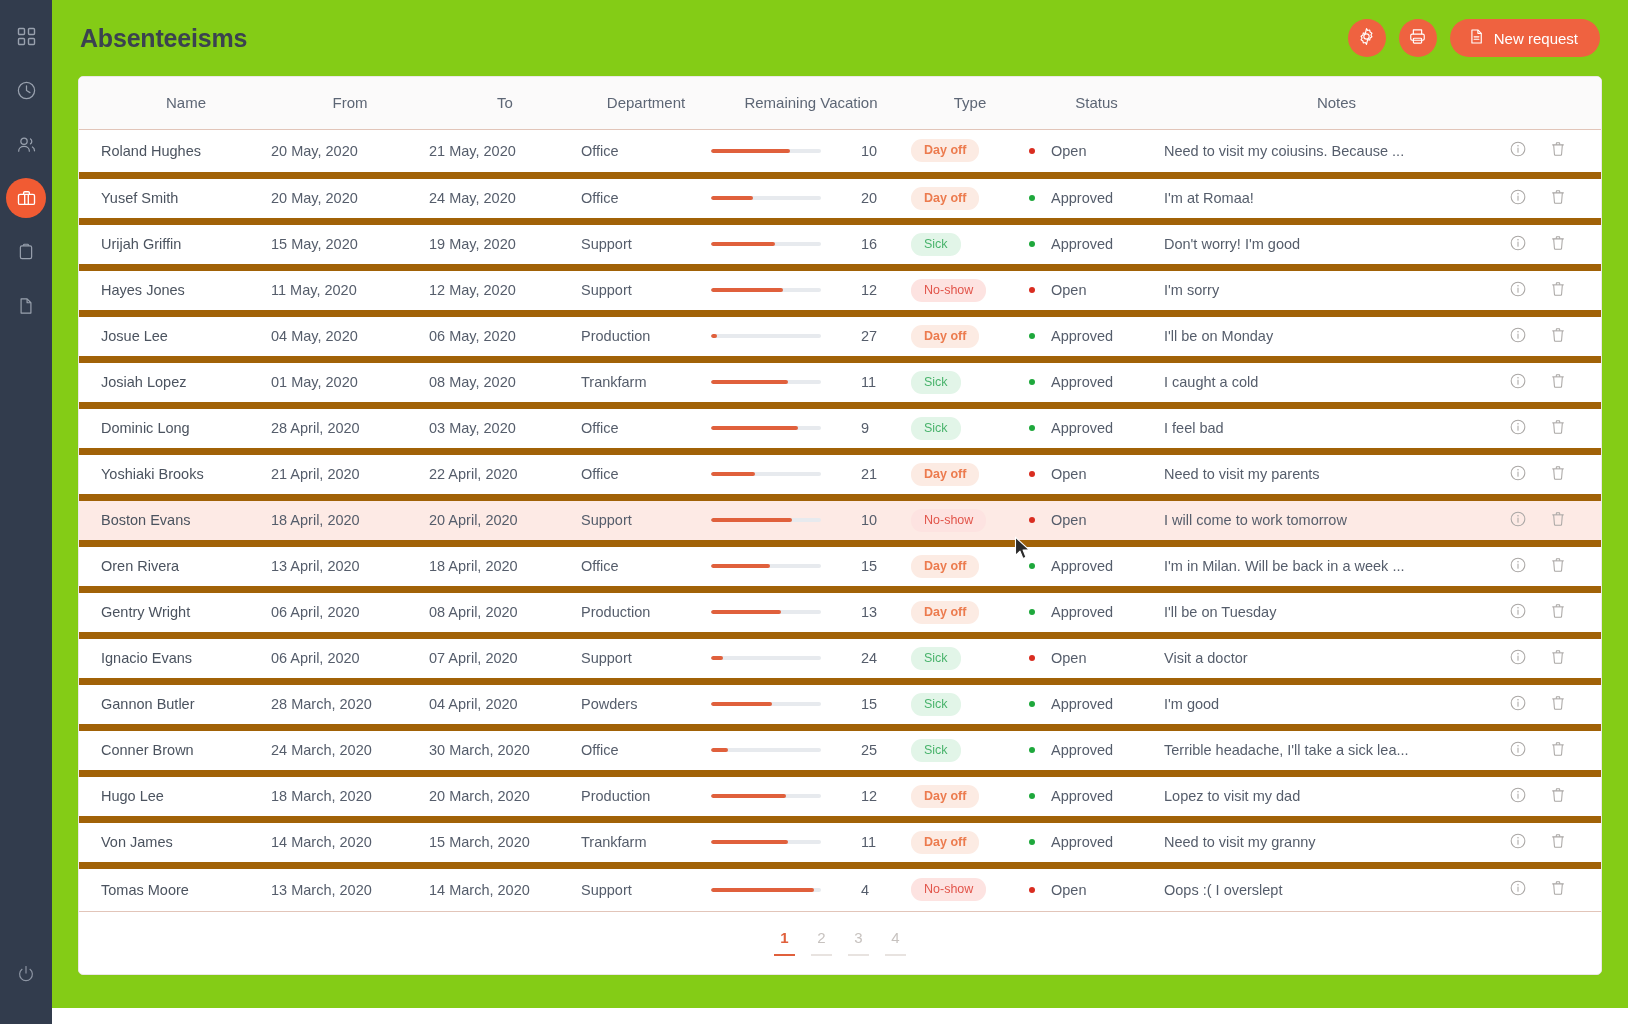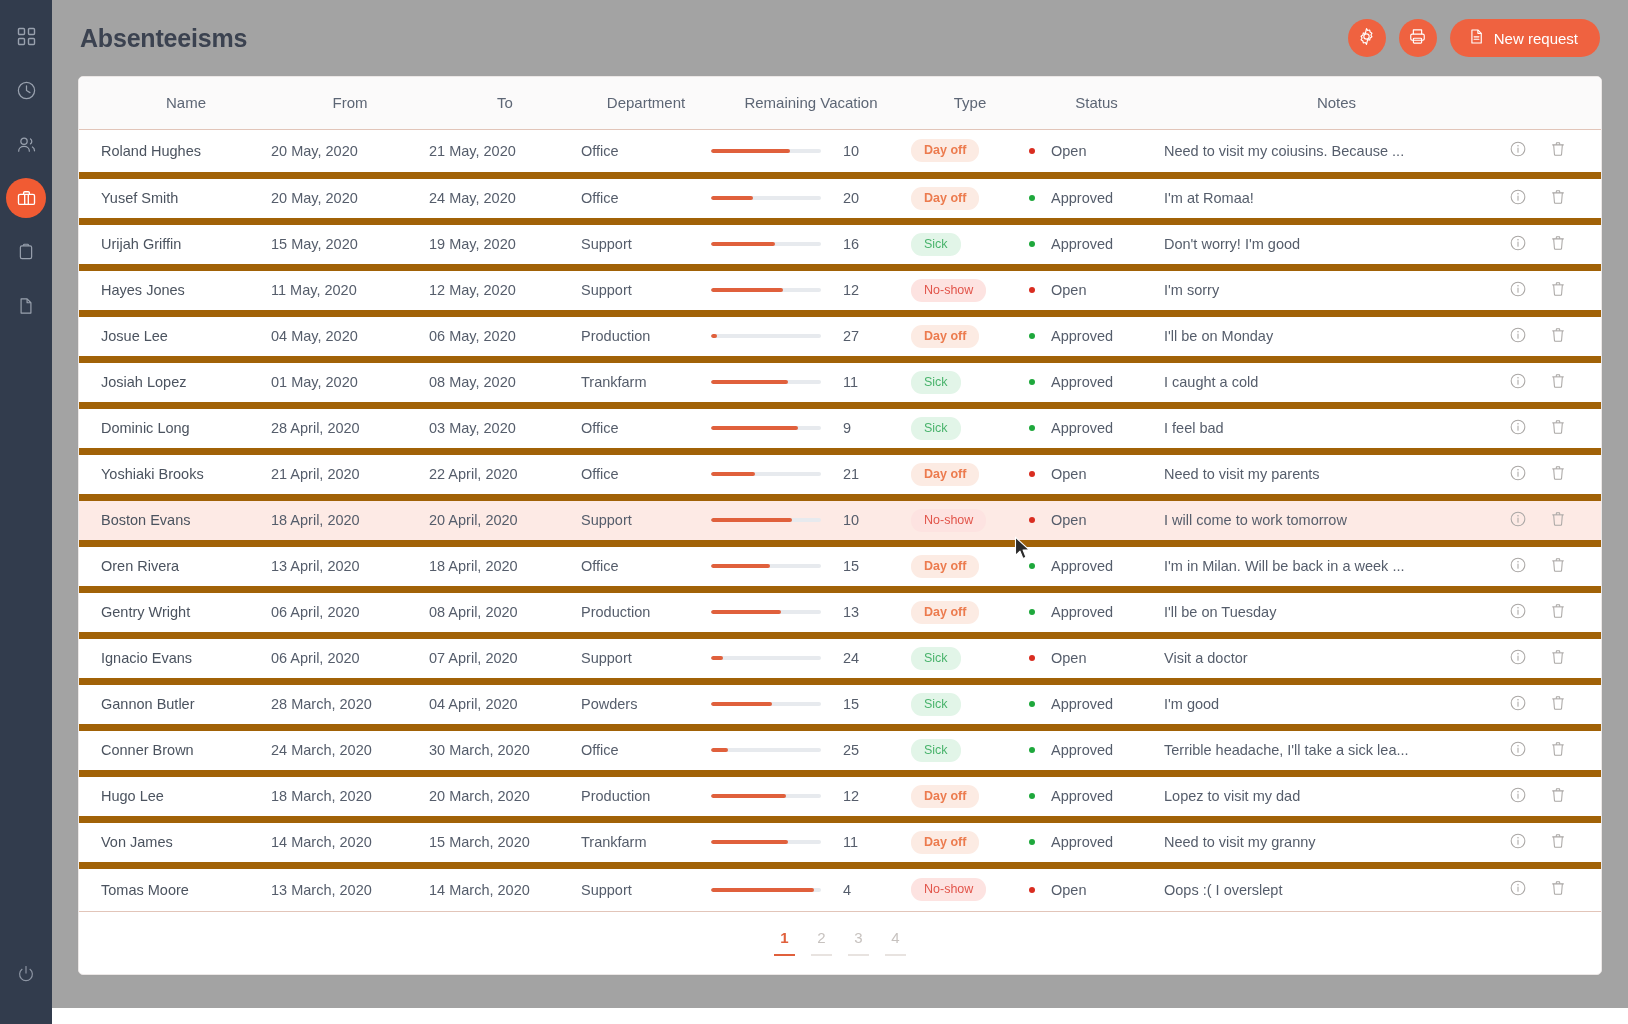--- a/index.html
+++ b/index.html
@@ -28,21 +28,21 @@
     background: #f15b33;
     display: flex; align-items: center; justify-content: center;
   }
   #side-top { margin-top: 10px; display: flex; flex-direction: column; gap: 2px; }
   #side-bottom { position: absolute; bottom: 24px; }
 
   
   #main {
     position: absolute; left: 52px; top: 0;
     width: 1576px; height: 1008px;
-    background: #a3a3a3;
+    background: #84cc16;
     padding: 0 26px;
   }
 
   #topbar {
     height: 76px;
     display: flex; align-items: center; justify-content: space-between;
     padding: 0 2px;
   }
   #page-title {
     font-size: 25px; font-weight: bold; color: #3b4250;
@@ -108,21 +108,21 @@
   .col-notes  { width: auto; }
   .col-act    { width: 92px; }
 
   
   .vacwrap { display: flex; align-items: center; gap: 0; }
   .track {
     width: 110px; height: 4px; border-radius: 2px;
     background: #e7eaee; position: relative; overflow: hidden;
   }
   .fill { height: 4px; border-radius: 2px; background: #e0603c; }
-  .vacnum { margin-left: 22px; font-size: 14.5px; color: #555d6b; }
+  .vacnum { margin-left: 40px; font-size: 14.5px; color: #555d6b; }
 
   
   .pill {
     display: inline-block; border-radius: 11px;
     padding: 4px 13px; font-size: 12.5px; line-height: 1.2;
     text-align: center;
   }
   .pill-dayoff { background: #fcebe3; color: #ec7b4e; font-weight: bold; }
   .pill-sick   { background: #e2f5e8; color: #49b36c; }
   .pill-noshow { background: #fde3e1; color: #e2544a; }

